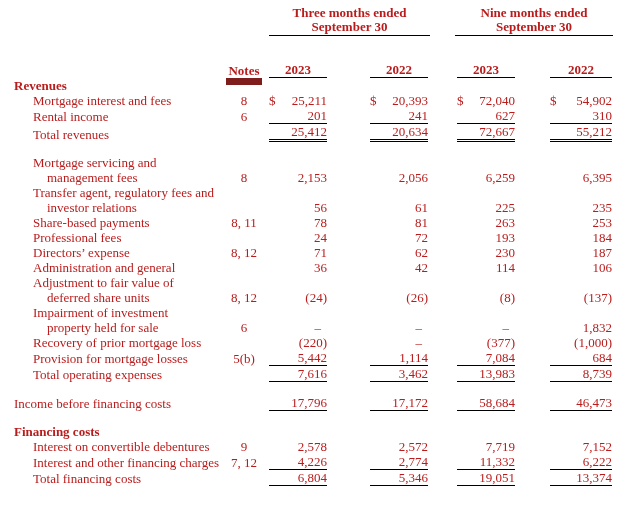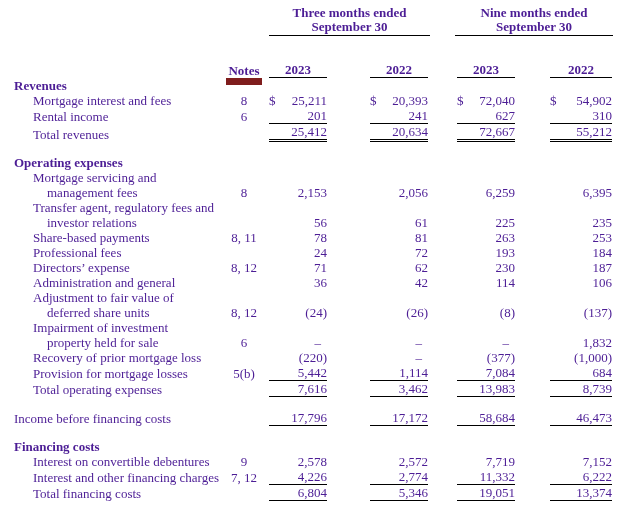--- a/index.html
+++ b/index.html
@@ -1,17 +1,17 @@
 <!DOCTYPE html>
 <html><head>
 <meta charset="utf-8">
 <style>
   html,body { margin:0; padding:0; background:#ffffff; }
   .page {
-    width:640px; height:529px; background:#ffffff; color:#4c1d95;
+    width:640px; height:529px; background:#ffffff; color:#b91c1c;
     font-family:"Liberation Serif", serif; font-size:13px; line-height:15px;
     box-sizing:border-box; padding-top:6px; overflow:hidden;
   }
   table { border-collapse:collapse; table-layout:fixed; width:640px; }
   td { padding:0; vertical-align:bottom; overflow:visible; white-space:nowrap; }
   tr.line { height:15px; }
   .bold { font-weight:bold; }
   
   .l0 { padding-left:14px; }
   .l1 { padding-left:33px; }
@@ -183,30 +183,20 @@
           <td class="v4">
             <div class="vbox u-double">
               <span class="dollar"></span>
               <span class="num">55,212</span>
             </div>
           </td>
         </tr>
         <tr class="sp">
           <td colspan="6"></td>
         </tr>
-        <tr class="line">
-          <td>
-            <div class="l0 bold">Operating expenses</div>
-          </td>
-          <td class="notes"></td>
-          <td class="v1"></td>
-          <td class="v2"></td>
-          <td class="v3"></td>
-          <td class="v4"></td>
-        </tr>
         <tr>
           <td>
             <div class="l1">Mortgage servicing and</div>
             <div class="l2">management fees</div>
           </td>
           <td class="notes">8</td>
           <td class="v1">
             <div class="vbox">
               <span class="dollar"></span>
               <span class="num">2,153</span>

